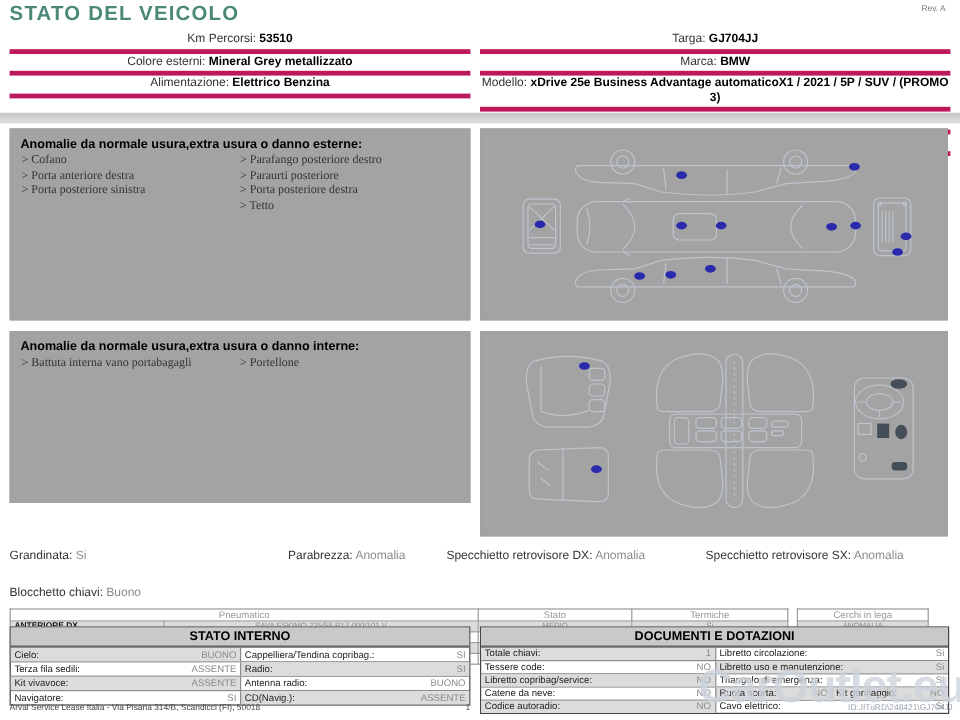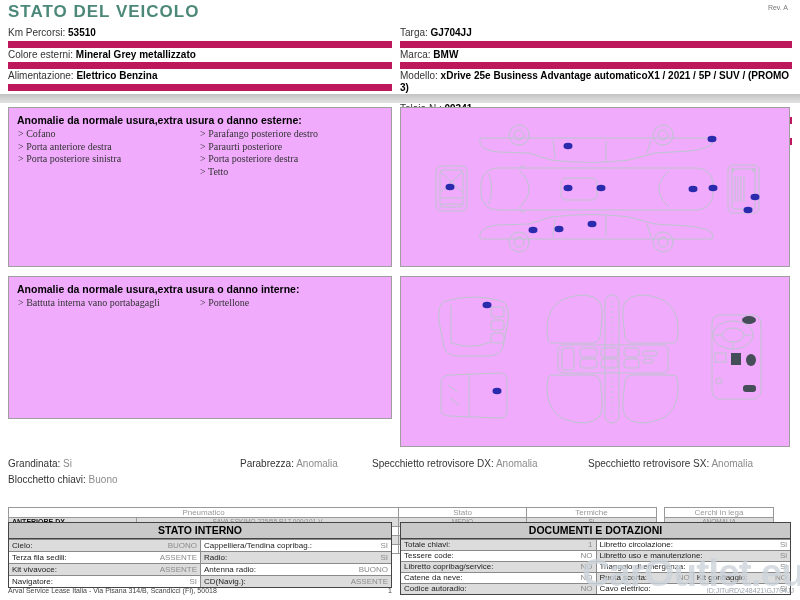--- a/index.html
+++ b/index.html
@@ -3,36 +3,36 @@
 <meta charset="utf-8">
 <style>
   html,body{margin:0;padding:0;background:#fff;}
   body{width:800px;height:600px;position:relative;font-family:"Liberation Sans",sans-serif;color:#222;overflow:hidden;}
   [data-name]{box-sizing:border-box;}
   .title{position:absolute;left:8px;top:2px;font-size:17px;font-weight:700;letter-spacing:1px;color:#4c8878;}
   .rev{position:absolute;right:12px;top:4px;font-size:7px;color:#777;}
   .hdr{position:absolute;top:26px;}
   .hdr-left{left:8px;width:384px;}
   .hdr-right{left:400px;width:392px;}
-  .hfield{border-bottom:7px solid #be185d;padding:1px 0 2px;font-size:10px;line-height:11.5px;color:#333;}
+  .hfield{border-bottom:4px solid #be185d;padding:1px 0 2px;font-size:10px;line-height:11.5px;color:#333;text-align:center;}
   .hfield b{color:#000;}
   .divider-bar{position:absolute;left:0;top:94px;width:800px;height:9px;background:linear-gradient(#c3c3c3,#e2e2e2);}
-  .box{position:absolute;border:1px solid #9f9f9f;background:#f0abfc;}
+  .box{position:absolute;border:1px solid #9f9f9f;background:#a3a3a3;}
   .ext-box{left:8px;top:107px;width:384px;height:160px;}
   .ext-diag{left:400px;top:107px;width:390px;height:160px;}
   .int-box{left:8px;top:276px;width:384px;height:143px;}
   .int-diag{left:400px;top:276px;width:390px;height:171px;}
   .box-title{font-size:10.5px;font-weight:700;padding:6px 8px 2px;color:#000;}
   .cols{display:flex;padding:0 9px;}
   .col{width:50%;font-size:10px;color:#333;font-family:Liberation Serif, serif;}
   .anomaly-item{line-height:12.5px;}
   .anomaly-item::before{content:"> ";}
   .statusline .sf{position:absolute;font-size:10px;color:#333;white-space:nowrap;top:0;}
   .statusline{position:absolute;top:458px;left:0;width:800px;height:11px;}
-  .statusline2{position:absolute;top:474px;left:8px;font-size:10px;color:#333;}
+  .statusline2{position:absolute;top:489px;left:8px;font-size:10px;color:#333;}
   .sf i,.statusline2 i{font-style:normal;color:#8b8b8b;}
   .p0{left:8px;} .p1{left:240px;} .p2{left:372px;} .p3{left:588px;}
   table{border-collapse:collapse;position:absolute;table-layout:fixed;margin-top:28px;}
   #tyre-table{left:8px;top:479px;width:648px;border:1px solid #555;}
   #rim-table{left:664px;top:479px;width:110px;border:1px solid #555;}
   td{border:1px solid #999;padding:0;line-height:8px;height:8px;overflow:hidden;white-space:nowrap;}
   .thr td{font-size:8px;color:#999;text-align:center;height:9px;line-height:9px;}
   .pos{font-size:7px;font-weight:700;color:#111;padding-left:3px;}
   .val{font-size:6.5px;color:#8b8b8b;text-align:center;}
   .shade td{background:#dcdcdc;}

